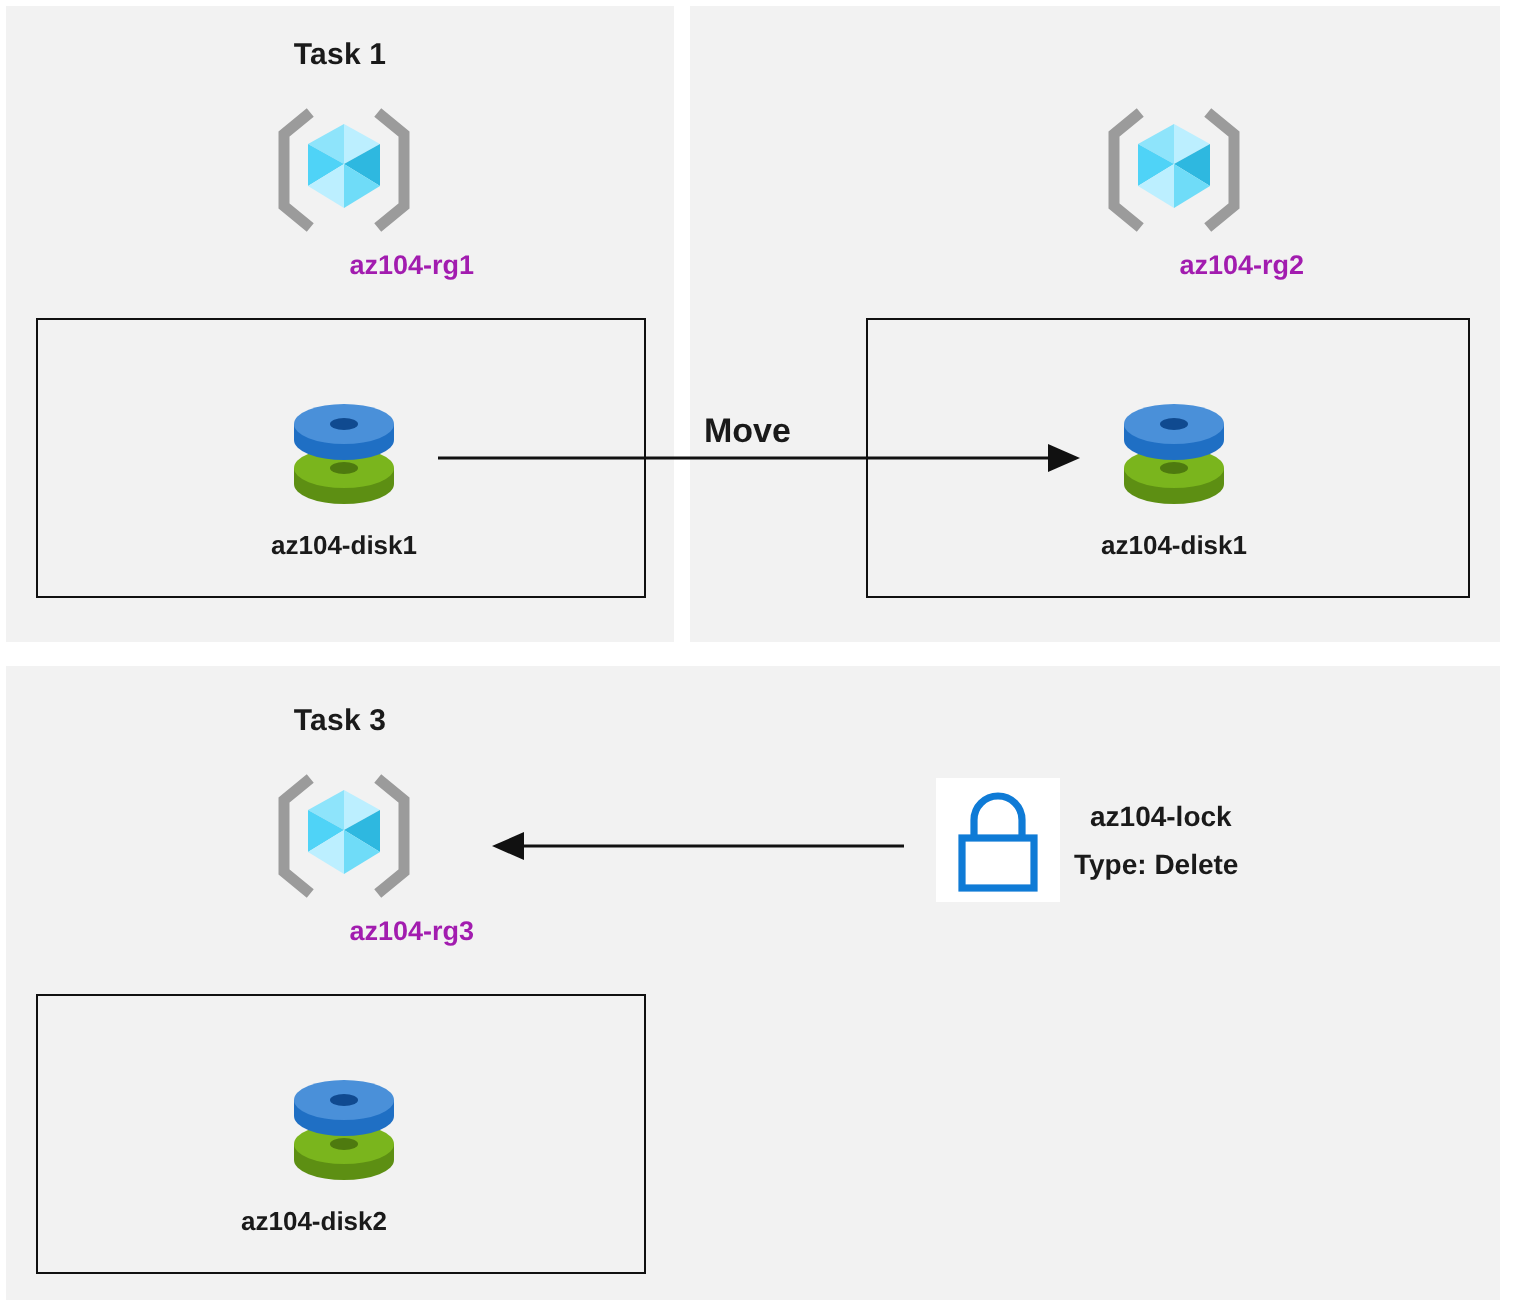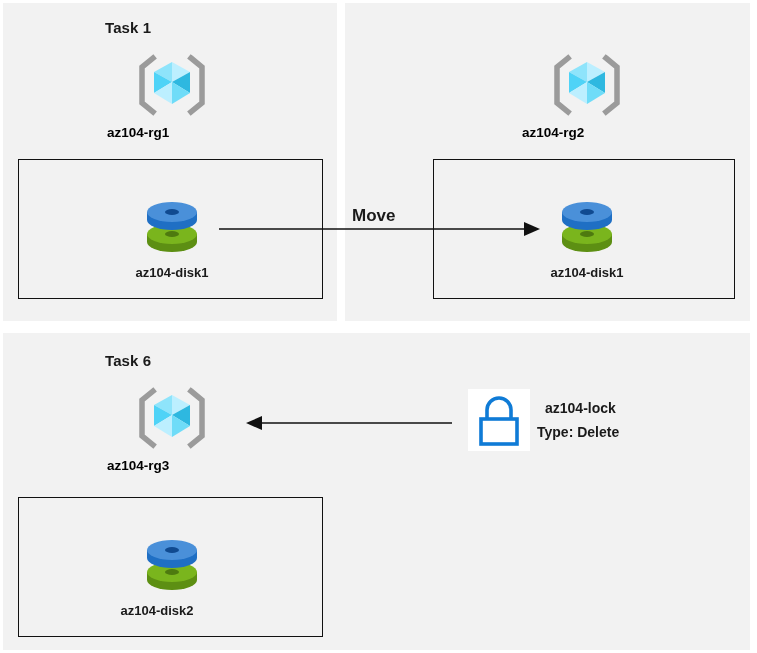--- a/index.html
+++ b/index.html
@@ -31,20 +31,21 @@
   #panel-task1 { left: 3px;   top: 3px;   width: 334px; height: 318px; }
   #panel-task2 { left: 345px; top: 3px;   width: 405px; height: 318px; }
   #panel-task3 { left: 3px;   top: 333px; width: 747px; height: 317px; }
 
   
   .task-title {
     position: absolute;
     font-size: 15px;
     font-weight: bold;
     color: #1a1a1a;
+    text-align: center;
     white-space: nowrap;
     letter-spacing: 0.1px;
   }
   #title-task1 { left: 105px; top: 19px;  width: 130px; }
   #title-task2 { left: 520px; top: 19px;  width: 130px; }
   #title-task3 { left: 105px; top: 352px; width: 130px; }
 
   
   .rg-icon {
     position: absolute;
@@ -53,22 +54,22 @@
   }
   #rgicon-1 { left: 139px; top: 54px; }
   #rgicon-2 { left: 554px; top: 54px; }
   #rgicon-3 { left: 139px; top: 387px; }
 
   
   .rg-label {
     position: absolute;
     font-size: 13.5px;
     font-weight: bold;
-    color: #000000;
-    text-align: left;
+    color: #a21caf;
+    text-align: right;
     white-space: nowrap;
   }
   #rglabel-1 { left: 107px; top: 125px; width: 130px; }
   #rglabel-2 { left: 522px; top: 125px; width: 130px; }
   #rglabel-3 { left: 107px; top: 458px; width: 130px; }
 
   
   .resource-box {
     position: absolute;
     background: #f2f2f2;
@@ -218,21 +219,21 @@
       <ellipse cx="31" cy="36" rx="7" ry="3" fill="#4e7a0f"></ellipse>
       <ellipse cx="31" cy="22" rx="25" ry="10" fill="#1f6fc4"></ellipse>
       <rect x="6" y="14" width="50" height="8" fill="#1f6fc4"></rect>
       <ellipse cx="31" cy="14" rx="25" ry="10" fill="#4a90d9"></ellipse>
       <ellipse cx="31" cy="14" rx="7" ry="3" fill="#104a90"></ellipse>
     </svg>
   </div>
 
   <div class="disk-label" id="disklabel-2">az104-disk1</div>
 
-  <div class="task-title" id="title-task3">Task 6</div>
+  <div class="task-title" id="title-task3">Task 3</div>
 
   <div class="rg-icon" id="rgicon-3">
     <svg width="66" height="62" viewBox="0 0 66 62">
       <path d="M14 4 L3 13 L3 49 L14 58" fill="none" stroke="#9b9b9b" stroke-width="5.5" stroke-linecap="square" stroke-linejoin="miter"></path>
       <path d="M52 4 L63 13 L63 49 L52 58" fill="none" stroke="#9b9b9b" stroke-width="5.5" stroke-linecap="square" stroke-linejoin="miter"></path>
       <polygon points="33,8 51,18 33,28" fill="#bcefff"></polygon>
       <polygon points="33,8 15,18 33,28" fill="#8ee4fb"></polygon>
       <polygon points="15,18 33,28 15,39" fill="#4fd3f7"></polygon>
       <polygon points="51,18 33,28 51,39" fill="#2eb8e0"></polygon>
       <polygon points="15,39 33,28 33,50" fill="#bcefff"></polygon>

